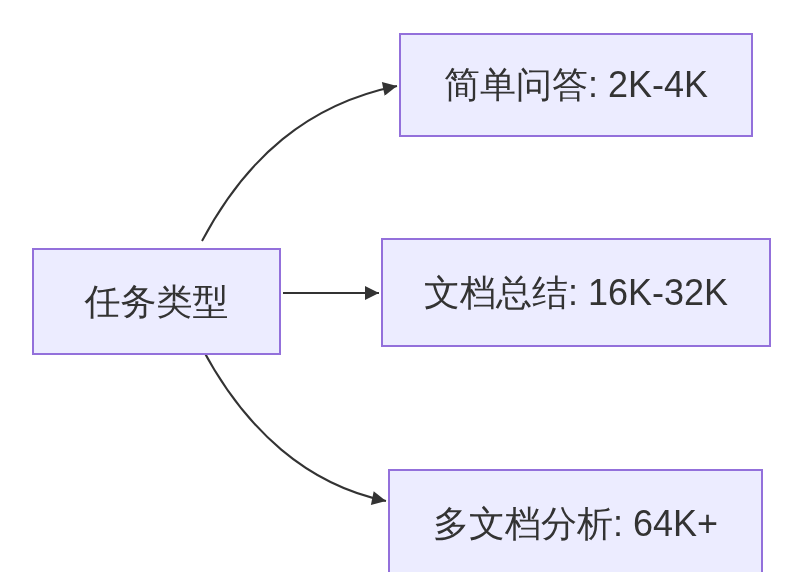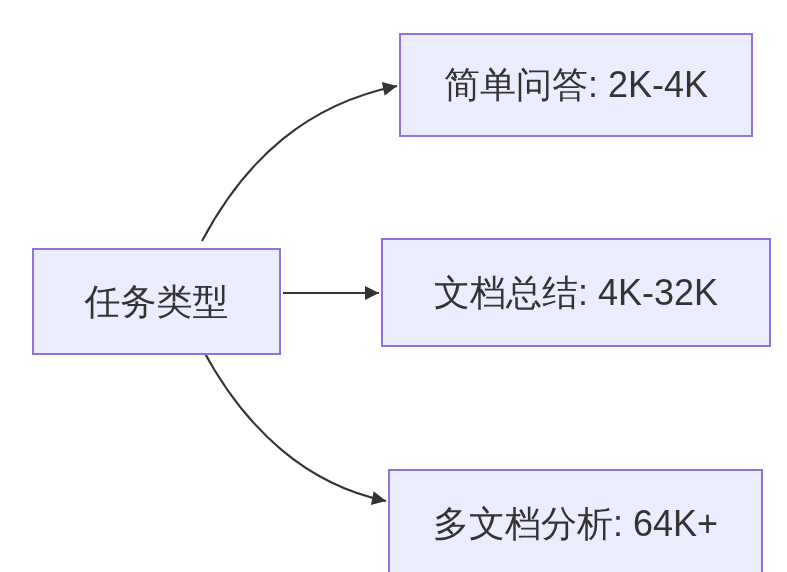--- a/index.html
+++ b/index.html
@@ -78,20 +78,20 @@
 
   <div class="node node-root">
     <span class="node-label">任务类型</span>
   </div>
 
   <div class="node node-top">
     <span class="node-label">简单问答: 2K-4K</span>
   </div>
 
   <div class="node node-mid">
-    <span class="node-label">文档总结: 4K-32K</span>
+    <span class="node-label">文档总结: 16K-32K</span>
   </div>
 
   <div class="node node-bottom">
     <span class="node-label">多文档分析: 64K+</span>
   </div>
 
 </div>
 
 </body></html>

